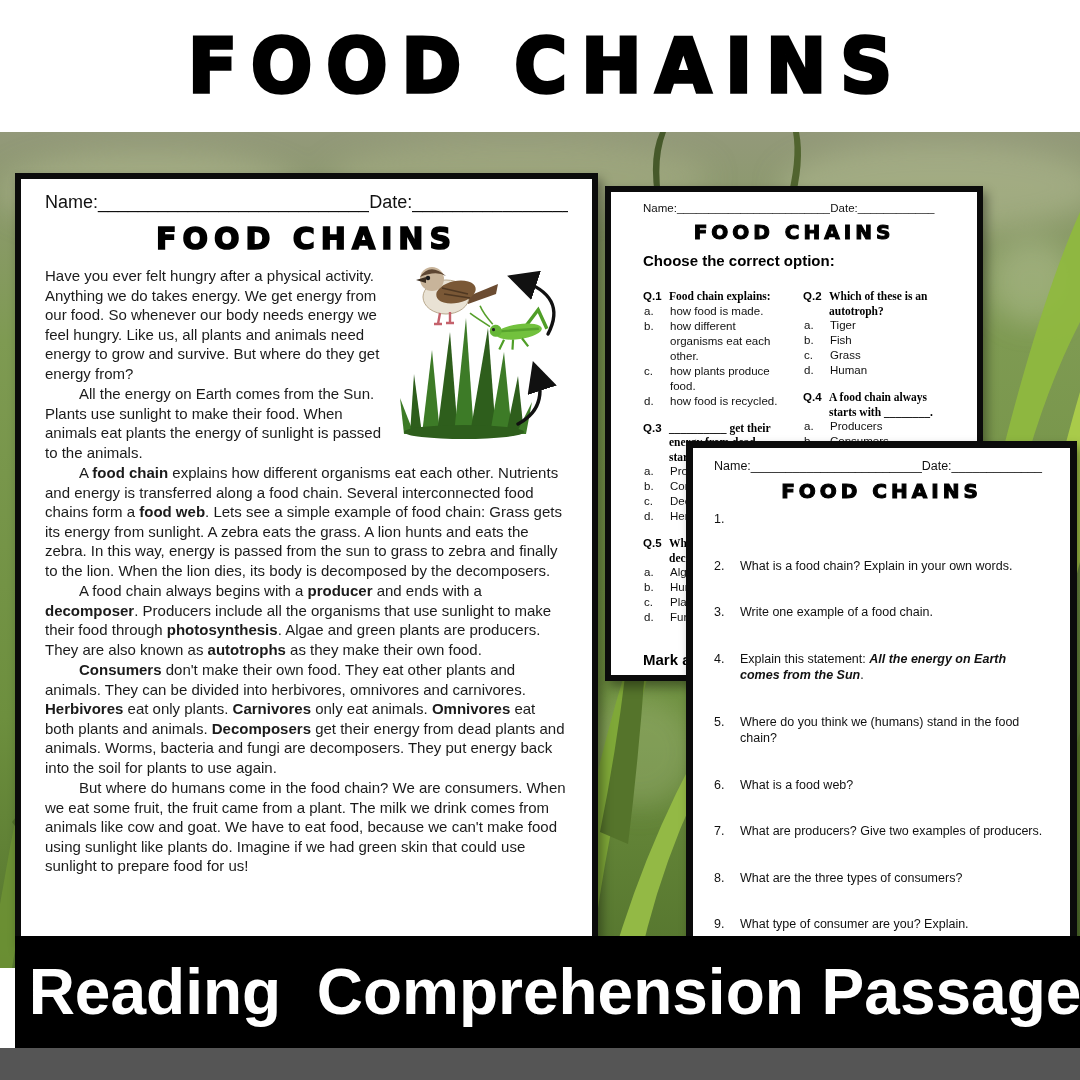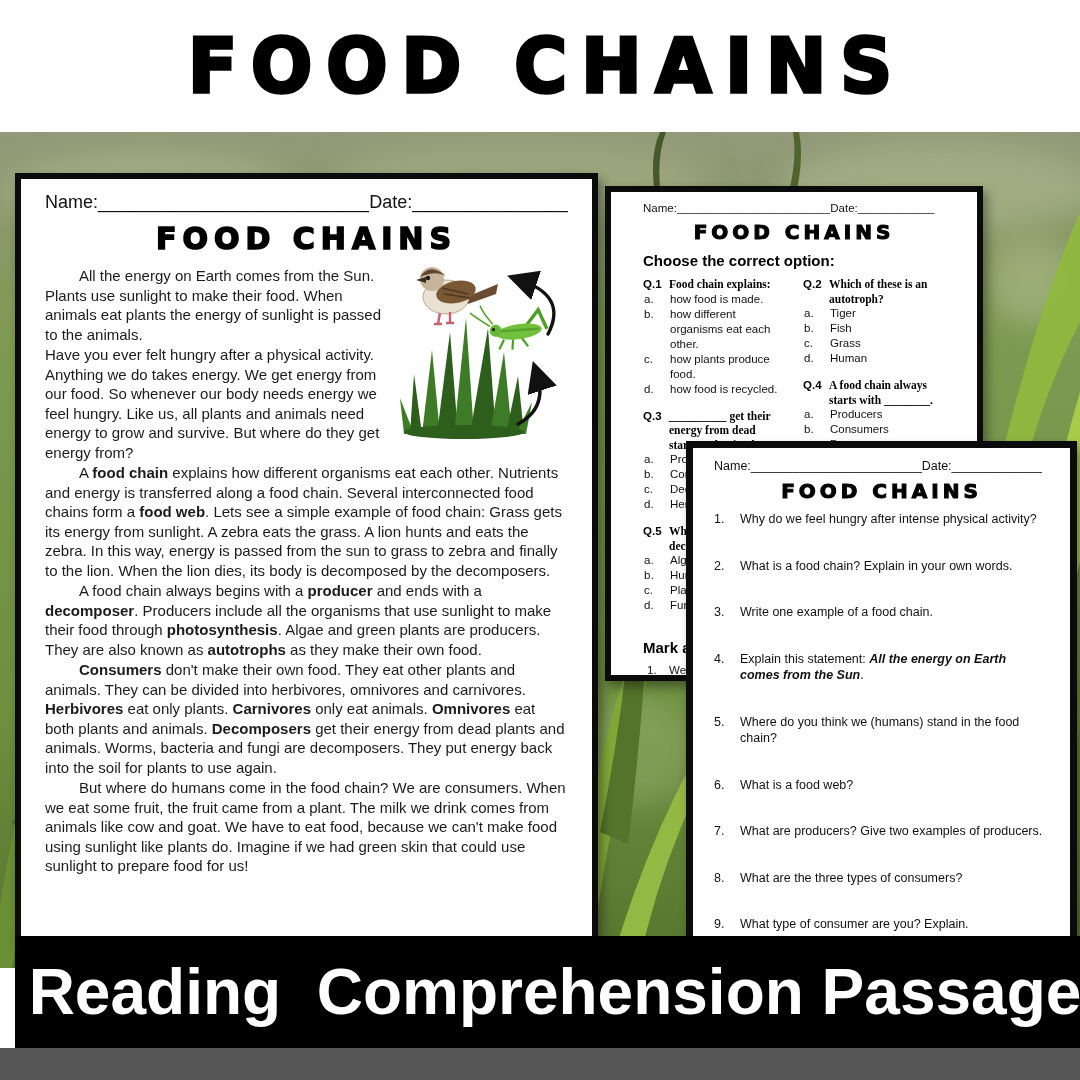--- a/index.html
+++ b/index.html
@@ -41,21 +41,21 @@
   .sm-title{font-size:20px;letter-spacing:4px;-webkit-text-stroke:1.1px #000;margin:6px 0 8px;}
 
   
   .passage-body{color:#1b1b1b;font-size:15px;line-height:19.5px;}
   .para{margin:0 0 1px 0;}
   .para.ind{text-indent:34px;}
   .para b{font-weight:bold;}
   .fc-fig{float:right;width:170px;height:184px;margin:-6px 0 2px 8px;}
 
   
-  .instr{font-weight:bold;font-size:15px;color:#000;margin:4px 0 8px;}
+  .instr{font-weight:bold;font-size:15px;color:#000;margin:4px 0 20px;}
   .mcq-grid{display:grid;grid-template-columns:1fr 1fr;column-gap:18px;}
   .qblock{margin-bottom:12px;}
   .qhead{display:flex;font-weight:bold;font-size:11.5px;line-height:14.5px;color:#000;}
   .qnum{width:26px;flex:none;}
   .qstem{white-space:pre-line;font-family:Liberation Serif, serif;}
   .optrow{display:flex;font-size:11.5px;line-height:15px;color:#111;}
   .oletter{width:26px;flex:none;padding-left:1px;}
   .tf-head{font-weight:bold;font-size:15px;color:#000;margin:14px 0 6px;white-space:nowrap;}
   .tfrow{display:flex;font-size:11.5px;line-height:16px;color:#111;white-space:nowrap;}
   .tfno{width:22px;flex:none;padding-left:4px;}
@@ -172,22 +172,22 @@
             <polygon points="112,122 128,90 122,122" fill="#3d7b27"></polygon>
             <ellipse cx="60" cy="120" rx="60" ry="7" fill="#2e5e1c"></ellipse>
           </g>
           <g>
             <path d="M150 74 Q170 36 122 20" fill="none" stroke="#111" stroke-width="3.4" stroke-linecap="round" marker-end="url(#ah)"></path>
             <path d="M120 164 Q150 148 139 114" fill="none" stroke="#111" stroke-width="3.4" stroke-linecap="round" marker-end="url(#ah)"></path>
           </g>
         </svg>
       </div>
 
-    <div class="para ind">All the energy on Earth comes from the Sun. Plants use sunlight to make their food. When animals eat plants the energy of sunlight is passed to the animals.</div>
-        <div class="para">Have you ever felt hungry after a physical activity. Anything we do takes energy. We get energy from our food. So whenever our body needs energy we feel hungry. Like us, all plants and animals need energy to grow and survive. But where do they get energy from?</div>
+    <div class="para">Have you ever felt hungry after a physical activity. Anything we do takes energy. We get energy from our food. So whenever our body needs energy we feel hungry. Like us, all plants and animals need energy to grow and survive. But where do they get energy from?</div>
+        <div class="para ind">All the energy on Earth comes from the Sun. Plants use sunlight to make their food. When animals eat plants the energy of sunlight is passed to the animals.</div>
         <div class="para ind">A <b>food chain</b> explains how different organisms eat each other. Nutrients and energy is transferred along a food chain. Several interconnected food chains form a <b>food web</b>. Lets see a simple example of food chain: Grass gets its energy from sunlight. A zebra eats the grass. A lion hunts and eats the zebra. In this way, energy is passed from the sun to grass to zebra and finally to the lion. When the lion dies, its body is decomposed by the decomposers.</div>
         <div class="para ind">A food chain always begins with a <b>producer</b> and ends with a <b>decomposer</b>.  Producers include all the organisms that use sunlight to make their food through <b>photosynthesis</b>.  Algae and green plants are producers. They are also known as <b>autotrophs</b>  as they make their own food.</div>
         <div class="para ind"><b>Consumers</b> don't make their own food. They eat other plants and animals. They can be divided into herbivores, omnivores and carnivores. <b>Herbivores</b> eat only plants. <b>Carnivores</b> only eat animals. <b>Omnivores</b> eat both plants and animals. <b>Decomposers</b> get their energy from dead plants and animals. Worms, bacteria and fungi are decomposers.  They put energy back into the soil for plants to use again.</div>
         <div class="para ind">But where do humans come in the food chain? We are consumers. When we eat some fruit, the fruit came from a plant. The milk we drink comes from animals like cow and goat. We have to eat food, because we can't make food using sunlight like plants do. Imagine if we had green skin that could use sunlight to prepare food for us!</div>
       </div>
   </section>
 
   <section class="page page-mcq">
     <div class="nd-row">
       <span class="nd-name"><span>Name:</span><span>__________________________</span></span>
@@ -335,21 +335,20 @@
 
   <section class="page page-questions">
     <div class="nd-row">
       <span class="nd-name"><span>Name:</span><span>____________________________</span></span>
       <span class="nd-date"><span>Date:</span><span>_____________</span></span>
     </div>
     <h2 class="techno sm-title">FOOD CHAINS</h2>
     <div class="q-list" id="q-list">
         <div class="qrow">
           <span class="qno">1.</span>
-          <span class="qtext">Why do we feel hungry after intense physical activity?</span>
         </div>
         <div class="qrow">
           <span class="qno">2.</span>
           <span class="qtext">What is a food chain? Explain in your own words.</span>
         </div>
         <div class="qrow">
           <span class="qno">3.</span>
           <span class="qtext">Write one example of a food chain.</span>
         </div>
         <div class="qrow">

